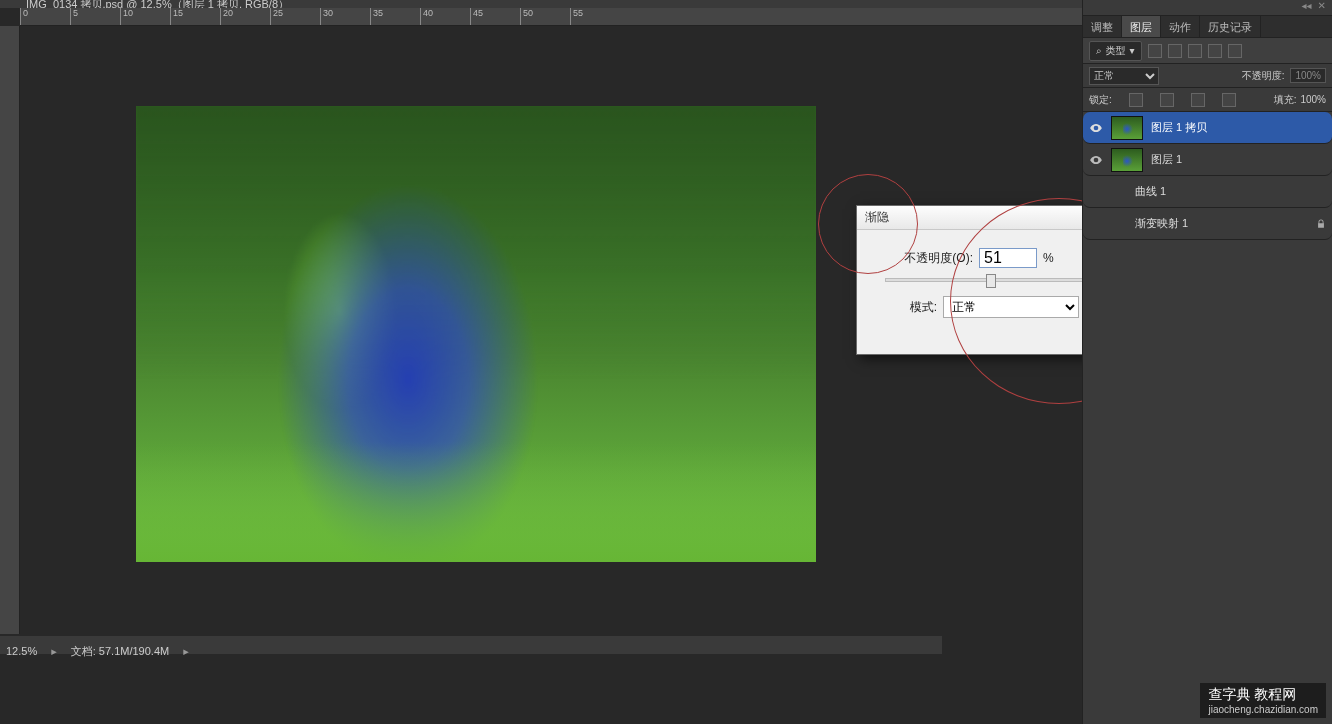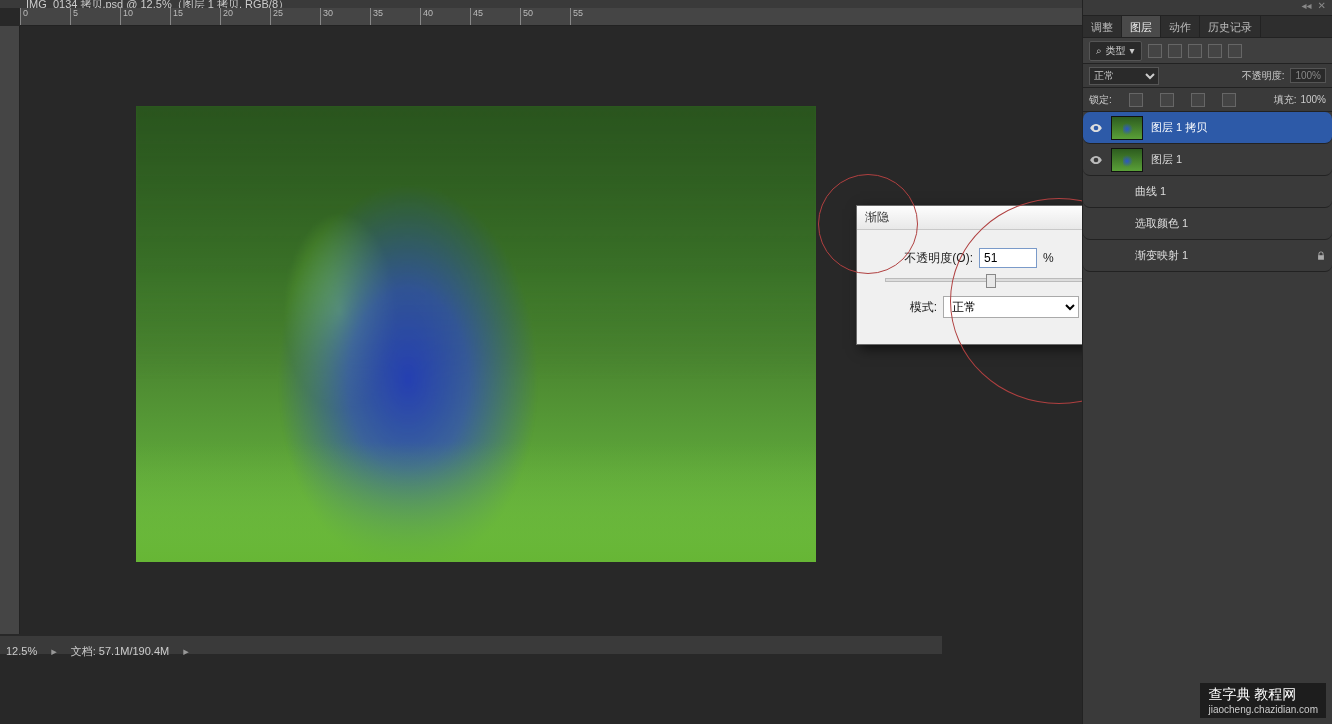--- a/index.html
+++ b/index.html
@@ -27,24 +27,24 @@
 
 
 .status-bar { position: absolute; bottom: 70px; left: 0; right: 390px; height: 18px; background: #3a3a3a; color: #ccc; font-size: 11px; padding-left: 6px; line-height: 18px; display: flex; gap: 14px; }
 .status-bar .seg { display: inline-block; margin-top: 6px; }
 .status-bar .arrow { color: #999; }
 
 
 .dialog { position: absolute; top: 205px; left: 856px; width: 332px; background: #f0f0f0; border: 1px solid #6a6a6a; box-shadow: 4px 4px 12px rgba(0,0,0,0.6); }
 .dialog-title { height: 24px; background: linear-gradient(#fdfdfd, #e8e8e8); border-bottom: 1px solid #c8c8c8; display: flex; align-items: center; padding-left: 8px; font-size: 12px; color: #333; }
 .dialog-close { margin-left: auto; width: 40px; height: 18px; margin-right: 3px; background: #c94040; border: 1px solid #a03030; color: #fff; font-size: 10px; text-align: center; line-height: 15px; border-radius: 2px; }
-.dialog-body { padding: 18px 10px 16px 10px; font-size: 12px; color: #222; }
+.dialog-body { padding: 18px 10px 26px 10px; font-size: 12px; color: #222; }
 .row { display: flex; align-items: center; margin-bottom: 10px; }
 .row label { width: 106px; text-align: right; margin-right: 6px; }
-.row input[type=text] { width: 58px; height: 20px; border: 1px solid #7a9ac9; padding: 0 4px; font-size: 12px; background: #fff; color: #000; }
+.row input[type=text] { width: 58px; height: 20px; border: 1px solid #7a9ac9; padding: 0 4px; font-size: 16px; background: #fff; color: #000; }
 .row .pct { margin-left: 6px; }
 .row select { width: 136px; height: 22px; border: 1px solid #aaa; background: #fff; font-size: 12px; padding-left: 4px; }
 .slider-row { padding-left: 18px; margin-bottom: 14px; }
 .slider { width: 202px; height: 4px; background: #ddd; border: 1px solid #bbb; position: relative; }
 .slider-thumb { position: absolute; top: -5px; left: 100px; width: 10px; height: 14px; background: #e8e8e8; border: 1px solid #888; }
 .dlg-buttons { position: absolute; top: 32px; right: 12px; display: flex; flex-direction: column; gap: 10px; }
 .dlg-btn { width: 72px; height: 22px; background: linear-gradient(#fdfdfd,#e6e6e6); border: 1px solid #999; font-size: 12px; text-align: center; line-height: 20px; border-radius: 2px; }
 .chk-row { display: flex; align-items: center; gap: 4px; margin-top: 6px; }
 .chk-row input { width: 13px; height: 13px; }
 
@@ -211,23 +211,20 @@
             <path fill="#bbb" d="M12 5c-7 0-10 7-10 7s3 7 10 7 10-7 10-7-3-7-10-7zm0 11a4 4 0 110-8 4 4 0 010 8z"></path>
           </svg>
         </span>
       <div class="thumb"></div>
       <span class="lname">图层 1</span>
     </div>
     <div class="layer partial">
       <span class="lname">曲线 1</span>
     </div>
     <div class="layer partial">
-      <span class="lname">选取颜色 1</span>
-    </div>
-    <div class="layer partial">
       <span class="lname">渐变映射 1</span>
       <span class="lock-ico"><svg viewBox="0 0 24 24" width="10" height="10">
             <path fill="#aaa" d="M6 10V7a6 6 0 1112 0v3h1v11H5V10h1zm2 0h8V7a4 4 0 10-8 0v3z"></path>
           </svg></span>
     </div>
   </div>
 </div>
 
 <div class="watermark">
   <span>查字典 教程网</span>

